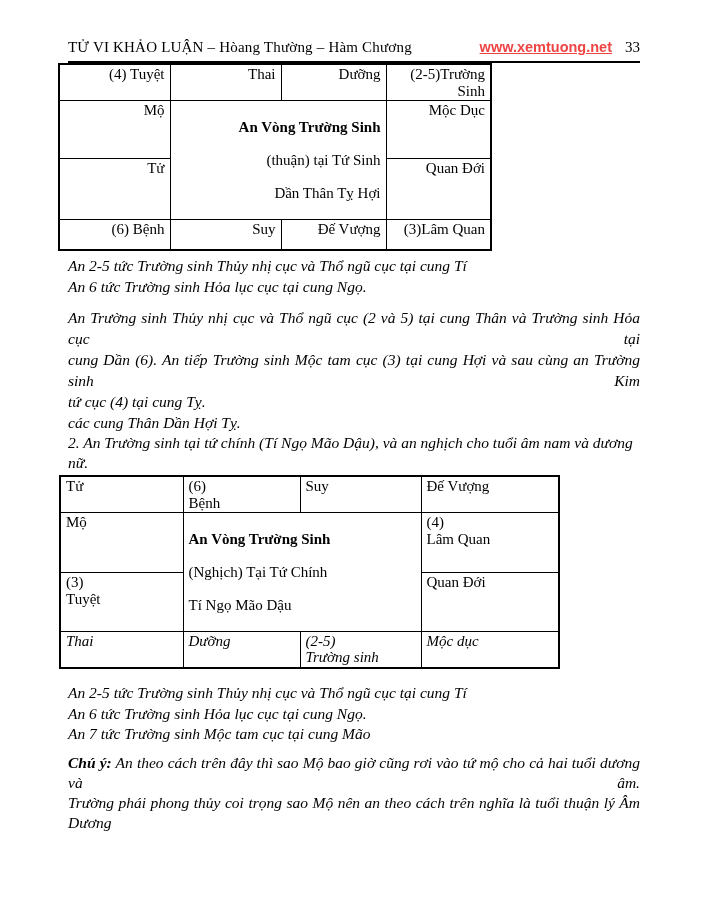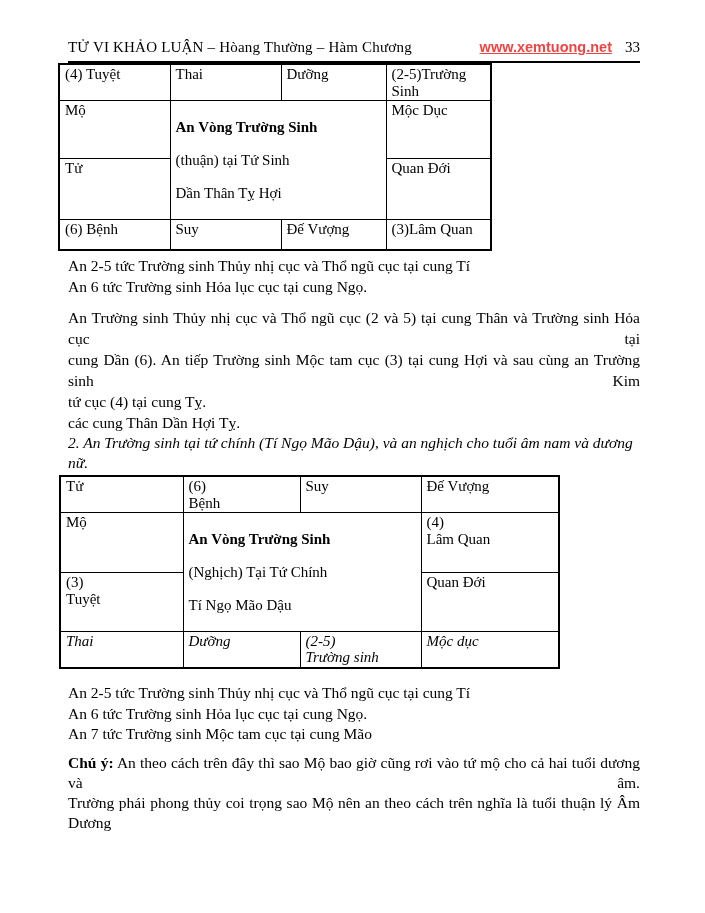--- a/index.html
+++ b/index.html
@@ -23,35 +23,35 @@
   }
   .hdr-page { margin-left:13px; }
   .rule { border-top:2px solid #000; margin-top:5px; }
 
   
   .sec-title { font-style:italic; font-size:15.5px; line-height:20px; margin-top:15px; margin-bottom:2px; }
   .sec-title.second { margin-top:0; }
 
   
   table.doc-table { border-collapse:collapse; table-layout:fixed; border:2px solid #000; }
-  table.t1 { width:432px; margin-left:-10px; }
+  table.t1 { width:432px; margin-left:-10px;text-align:right; }
   table.t2 { width:499px; margin-left:-9px; }
   .doc-table td {
     border:1px solid #000;
     vertical-align:top;
     padding:1px 5px;
     font-size:15px; line-height:16.5px;
     white-space:pre-line;
     overflow:hidden;
   }
   .b { font-weight:bold; }
   tr.it td { font-style:italic; }
 
   
-  .body-text { font-size:15.5px; line-height:21px; }
+  .body-text { font-size:15.5px; line-height:21px;font-style:italic; }
   .p1 { margin-top:4px; }
   .p2 { margin-top:10px; }
   .p3 { margin-top:14px; line-height:20.5px; }
   .note { margin-top:8px; line-height:20px; }
   .line { min-height:1em; }
   .j { text-align:justify; text-align-last:justify; }
 </style>
 </head>
 <body>
 

